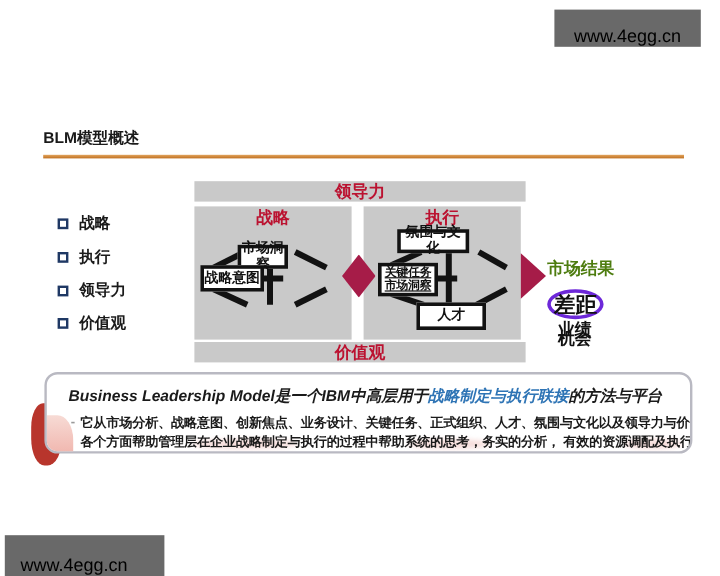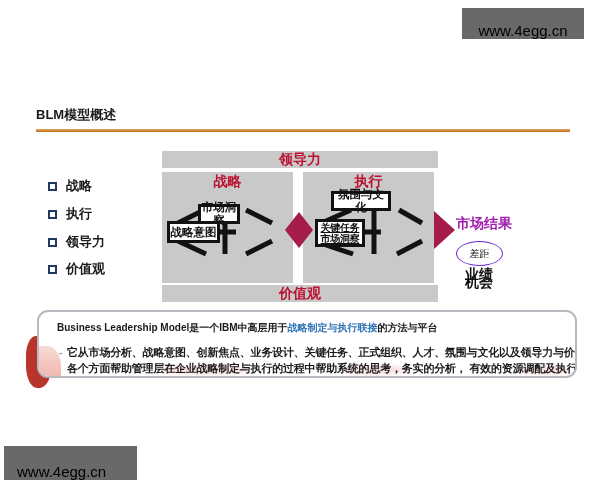--- a/index.html
+++ b/index.html
@@ -42,37 +42,37 @@
   .node.small-text { font-size:10px; letter-spacing:-0.3px;text-decoration:underline; }
 
   
   .diamond { left:285px; top:212px; width:28px; height:36px; background:#a61c48;
     clip-path:polygon(50% 0,100% 50%,50% 100%,0 50%); }
   .arrow-right { left:434px; top:211px; width:0; height:0;
     border-top:19px solid transparent; border-bottom:19px solid transparent;
     border-left:21px solid #a61c48; }
 
   
-  .result-label { left:456px; top:215px; font-size:14px; font-weight:bold; color:#a21caf; }
-  .gap-ellipse { left:456px; top:241px; width:47px; height:25px; border:1px solid #6d28d9;
+  .result-label { left:456px; top:215px; font-size:14px; font-weight:bold; color:#4d7c0f; }
+  .gap-ellipse { left:456px; top:241px; width:47px; height:25px; border:3px solid #6d28d9;
     border-radius:50%; display:flex; align-items:center; justify-content:center;
-    font-size:10px; font-weight:normal; color:#111; }
+    font-size:18px; font-weight:bold; color:#111; }
   .result-item { left:465px; font-size:14px; font-weight:bold; color:#111; }
 
   
   .note-blob-back { left:26px; top:336px; width:26px; height:52px; background:#b8352c;
     border-radius:40% 55% 50% 45%; }
   .note-box { left:37px; top:310px; width:540px; height:68px; background:#fff;
     border:2px solid #b9b9c2; border-radius:11px; overflow:hidden; }
   .note-pink { position:absolute; left:0; bottom:-4px; width:22px; height:34px;
     background:linear-gradient(#f7dbd5,#f0b4ac); border-top-right-radius:60%; }
   .note-smudge { position:absolute; bottom:2px; height:8px; border-radius:50%;
     background:#f6dcda; filter:blur(2px); }
-  .note-line1 { position:absolute; left:18px; top:9px; font-size:10px; font-weight:bold;
-    color:#1a1a1a; white-space:nowrap; }
+  .note-line1 { position:absolute; left:18px; top:9px; font-size:13px; font-weight:bold;
+    color:#1a1a1a; white-space:nowrap;font-style:italic; }
   .hl-blue { color:#2e74b5; }
   .note-dash { position:absolute; left:20px; top:34px; font-size:11px; font-weight:bold; color:#999; }
   .note-line2 { position:absolute; left:28px; top:33px; font-size:11px; font-weight:bold;
     color:#1a1a1a; letter-spacing:-0.2px; white-space:nowrap; }
   .note-line3 { position:absolute; left:28px; top:49px; font-size:11px; font-weight:bold;
     color:#1a1a1a; letter-spacing:-0.2px; white-space:nowrap; }
 </style>
 </head>
 <body>
 
@@ -126,20 +126,21 @@
     <line x1="119" y1="69" x2="94" y2="82" stroke="#121212" stroke-width="5"></line>
   </svg>
   <div class="panel-title">执行</div>
   <div class="node" style="left:28px;top:19px;width:60px;height:20px">氛围与文化</div>
   <div class="node small-text" style="left:12px;top:47px;width:50px;height:28px">
     <span>
       <span style="display:block">关键任务</span>
       <span style="display:block">市场洞察</span>
     </span>
   </div>
+  <div class="node" style="left:44px;top:80px;width:58px;height:23px">人才</div>
 </div>
 
 <div class="abs bar bar-bottom">价值观</div>
 
 <div class="abs diamond"></div>
 <div class="abs arrow-right"></div>
 
 <div class="abs result-label">市场结果</div>
 <div class="abs gap-ellipse">差距</div>
 <div class="abs result-item" style="top:266px">业绩</div>

